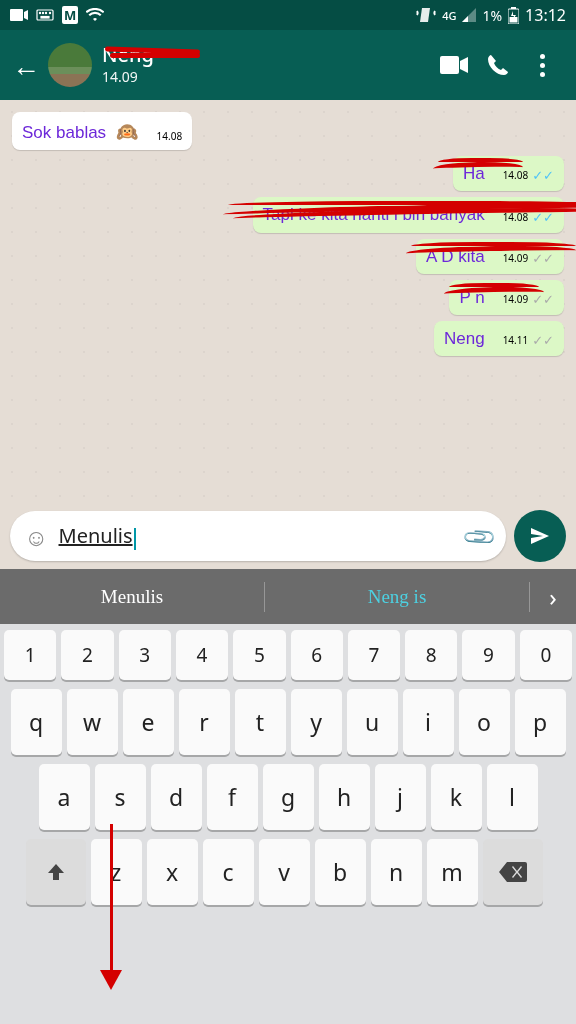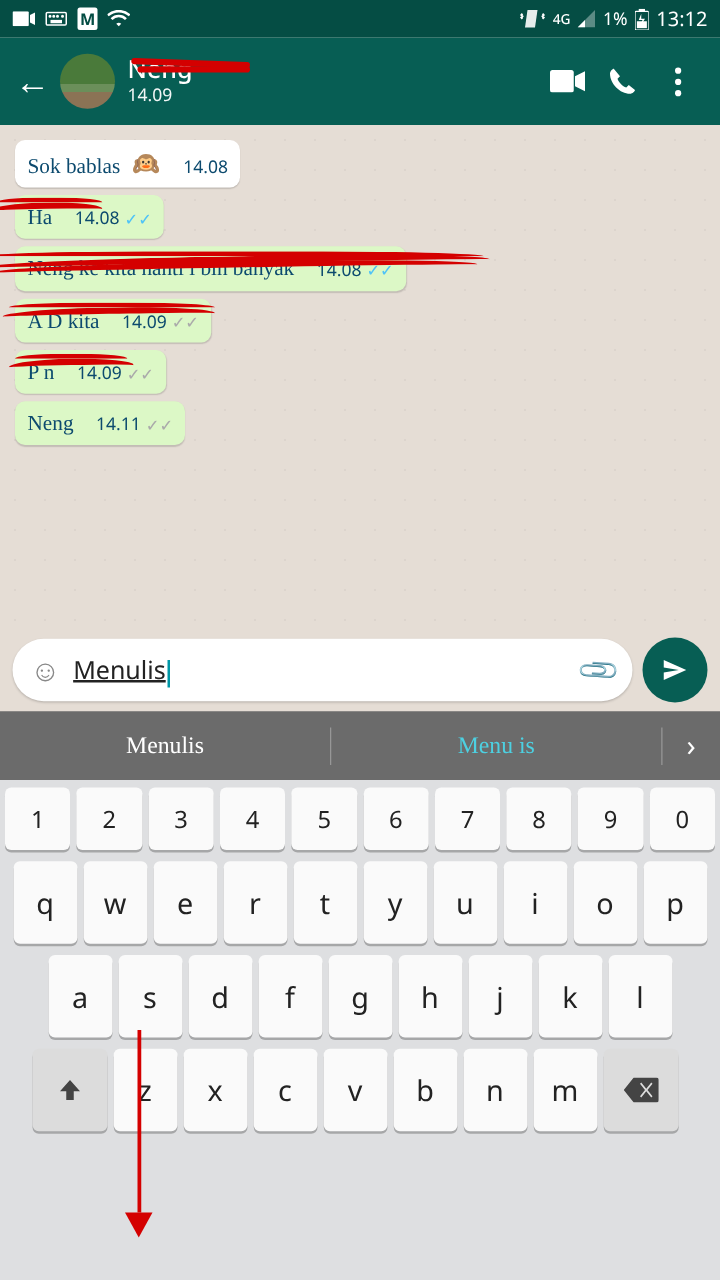--- a/index.html
+++ b/index.html
@@ -10,28 +10,28 @@
 .header{height:70px;background:#075e54;display:flex;align-items:center;padding:0 12px;color:#fff}
 .back{font-size:28px;margin-right:8px;cursor:pointer}
 .avatar{width:44px;height:44px;border-radius:50%;background:linear-gradient(#4a7a3a 55%,#6b8f5a 55% 70%,#8B7355 70%);margin-right:10px;position:relative;overflow:hidden}
 .title-block{flex:1}
 .contact-name{font-size:20px;font-weight:500;line-height:1;position:relative}
 .last-seen{font-size:14px;opacity:.95;margin-top:2px}
 .header-action{width:44px;height:44px;display:flex;align-items:center;justify-content:center;cursor:pointer}
 .dots{display:flex;flex-direction:column;gap:4px}.dots span{width:5px;height:5px;border-radius:50%;background:#fff}
 .chat{height:403px;overflow:hidden;position:relative;padding:6px 12px;background:#e5ddd5;background-image:radial-gradient(circle,rgba(0,0,0,.04) 1px,transparent 1px);background-size:24px 24px}
 .msg{display:flex;margin:6px 0}
-.msg.out{justify-content:flex-start}
+.msg.out{justify-content:flex-end}
 .msg.in{justify-content:flex-start}
 .bubble{padding:7px 10px 7px 10px;border-radius:8px;max-width:82%;box-shadow:0 1px 1px rgba(0,0,0,.15);display:flex;align-items:flex-end;gap:10px;position:relative}
 .msg.out .bubble{background:#dcf8c6}
 .msg.in .bubble{background:#fff}
-.msg-text{font-size:17px;color:#0c4a6e;font-family:Liberation Serif, serif;line-height:1.25}
+.msg-text{font-size:17px;color:#6d28d9;font-family:Liberation Sans, sans-serif;line-height:1.25}
 .meta{display:flex;align-items:center;gap:4px;align-self:flex-end;margin-left:8px}
-.time{font-size:14px;color:#0c4a6e}
+.time{font-size:10px;color:#000000}
 .ticks{color:#4fc3f7;font-size:13px}
 .ticks.grey{color:#aaa}
 .monkey{font-size:18px}
 .scribble{position:absolute;border-top:5px solid #d40000;border-radius:50%;height:12px;transform:rotate(-1deg)}
 .scribble2{position:absolute;border-top:4px solid #d40000;border-radius:40%;height:10px}
 .input-bar{height:66px;display:flex;align-items:center;padding:0 10px;gap:8px;background:#e5ddd5}
 .text-pill{flex:1;height:50px;background:#fff;border-radius:25px;display:flex;align-items:center;padding:0 14px;gap:10px;box-shadow:0 1px 2px rgba(0,0,0,.2)}
 .emoji-btn{font-size:24px;color:#888;cursor:pointer}
 .input-field{flex:1;border:none;outline:none;font-size:20px;font-family:'Comic Sans MS',cursive;color:#222}
 .attach-btn{font-size:22px;color:#888;transform:rotate(-45deg);cursor:pointer}
@@ -156,21 +156,21 @@
           <span class="time">14.08</span>
           <span class="ticks">✓✓</span>
         </div>
    <div class="scribble" style="left:-20px;top:6px;width:90px"></div>
    <div class="scribble2" style="left:-15px;top:2px;width:85px"></div>
   </div>
  </div>
 
  <div class="msg out">
   <div class="bubble" style="position:relative">
-   <span class="msg-text">Neng ke        kita nanti l bih banyak</span>
+   <span class="msg-text">Tapi ke        kita nanti l bih banyak</span>
    <div class="meta">
           <span class="time">14.08</span>
           <span class="ticks">✓✓</span>
         </div>
    <div class="scribble" style="left:-30px;top:8px;width:410px"></div>
    <div class="scribble2" style="left:-25px;top:4px;width:400px"></div>
    <div class="scribble" style="left:-20px;top:12px;width:390px"></div>
   </div>
  </div>
 
@@ -218,21 +218,21 @@
  <div class="send-btn">
   <svg width="24" height="24" viewBox="0 0 24 24" fill="#fff">
         <path d="M3 20l18-8L3 4v6l12 2-12 2z"></path>
       </svg>
  </div>
 </div>
 
 <div class="suggestions">
  <div class="sug">Menulis</div>
  <div class="sep"></div>
- <div class="sug active">Menu is</div>
+ <div class="sug active">Neng is</div>
  <div class="sep"></div>
  <div class="sug-more">›</div>
 </div>
 
 <div class="keyboard">
  <div class="krow">
   <div class="key num">1</div>
   <div class="key num">2</div>
   <div class="key num">3</div>
   <div class="key num">4</div>

